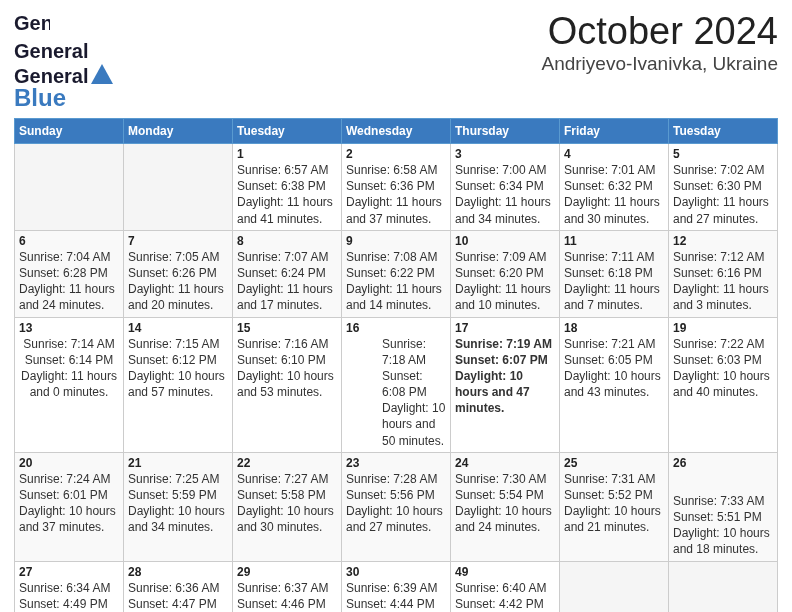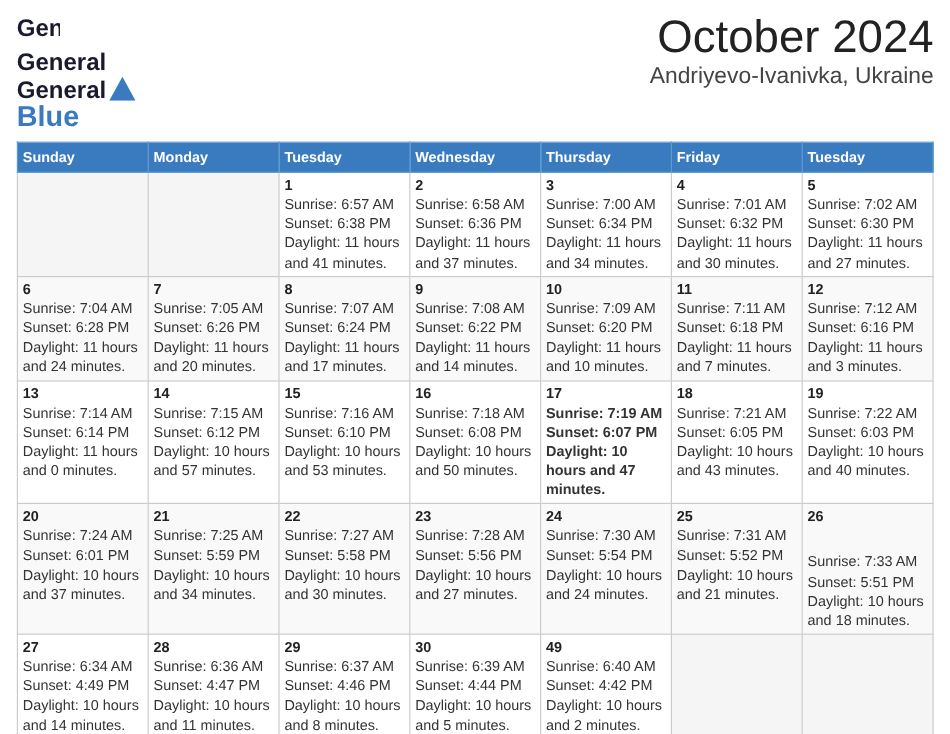--- a/index.html
+++ b/index.html
@@ -210,39 +210,39 @@
           <td>
             <span class="day-num">12</span>
             <div class="day-info" style="white-space: pre-line;">Sunrise: 7:12 AM
 Sunset: 6:16 PM
 Daylight: 11 hours and 3 minutes.</div>
           </td>
         </tr>
         <tr>
           <td>
             <span class="day-num">13</span>
-            <div class="day-info" style="white-space: pre-line;">Sunrise: 7:14 AM
+            <div class="day-info" style="white-space: pre-line; text-align: center;">Sunrise: 7:14 AM
 Sunset: 6:14 PM
 Daylight: 11 hours and 0 minutes.</div>
           </td>
           <td>
             <span class="day-num">14</span>
             <div class="day-info" style="white-space: pre-line;">Sunrise: 7:15 AM
 Sunset: 6:12 PM
 Daylight: 10 hours and 57 minutes.</div>
           </td>
           <td>
             <span class="day-num">15</span>
             <div class="day-info" style="white-space: pre-line;">Sunrise: 7:16 AM
 Sunset: 6:10 PM
 Daylight: 10 hours and 53 minutes.</div>
           </td>
           <td>
             <span class="day-num">16</span>
-            <div class="day-info" style="white-space: pre-line;">Sunrise: 7:18 AM
+            <div class="day-info" style="white-space: pre-line; margin-left: 36px;">Sunrise: 7:18 AM
 Sunset: 6:08 PM
 Daylight: 10 hours and 50 minutes.</div>
           </td>
           <td>
             <span class="day-num">17</span>
             <div class="day-info" style="white-space: pre-line; font-weight: bold;">Sunrise: 7:19 AM
 Sunset: 6:07 PM
 Daylight: 10 hours and 47 minutes.</div>
           </td>
           <td>

